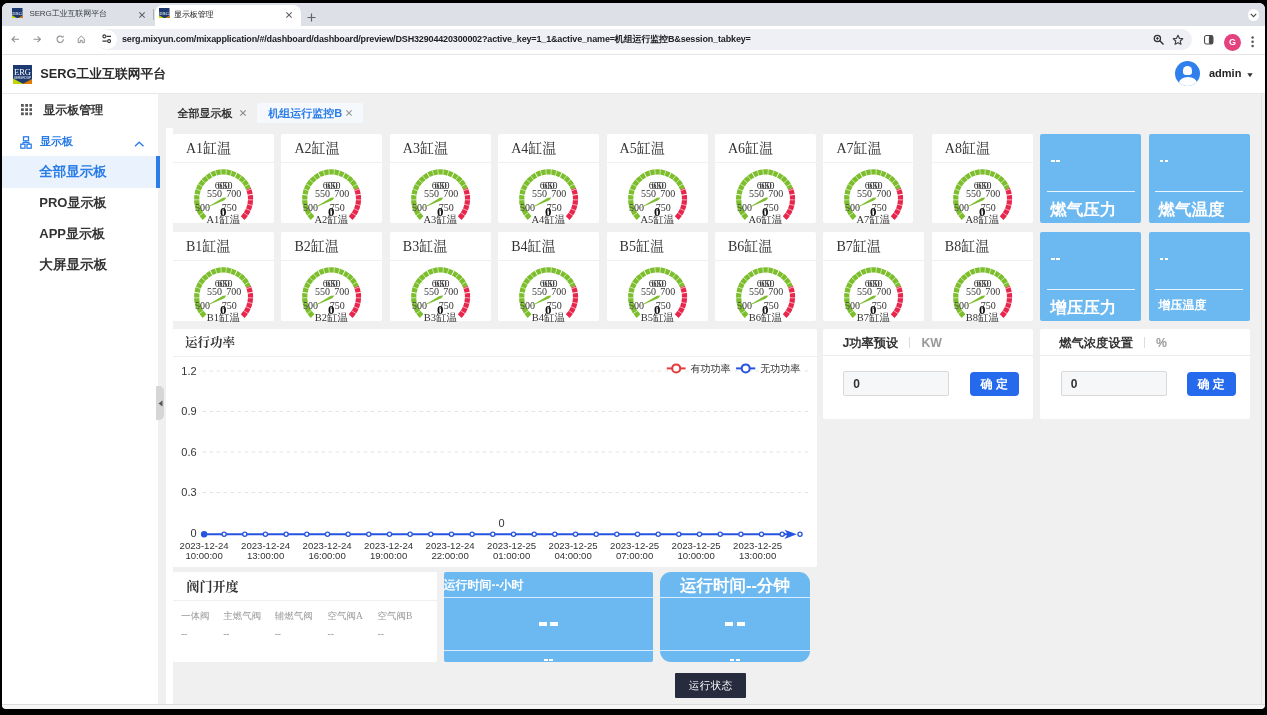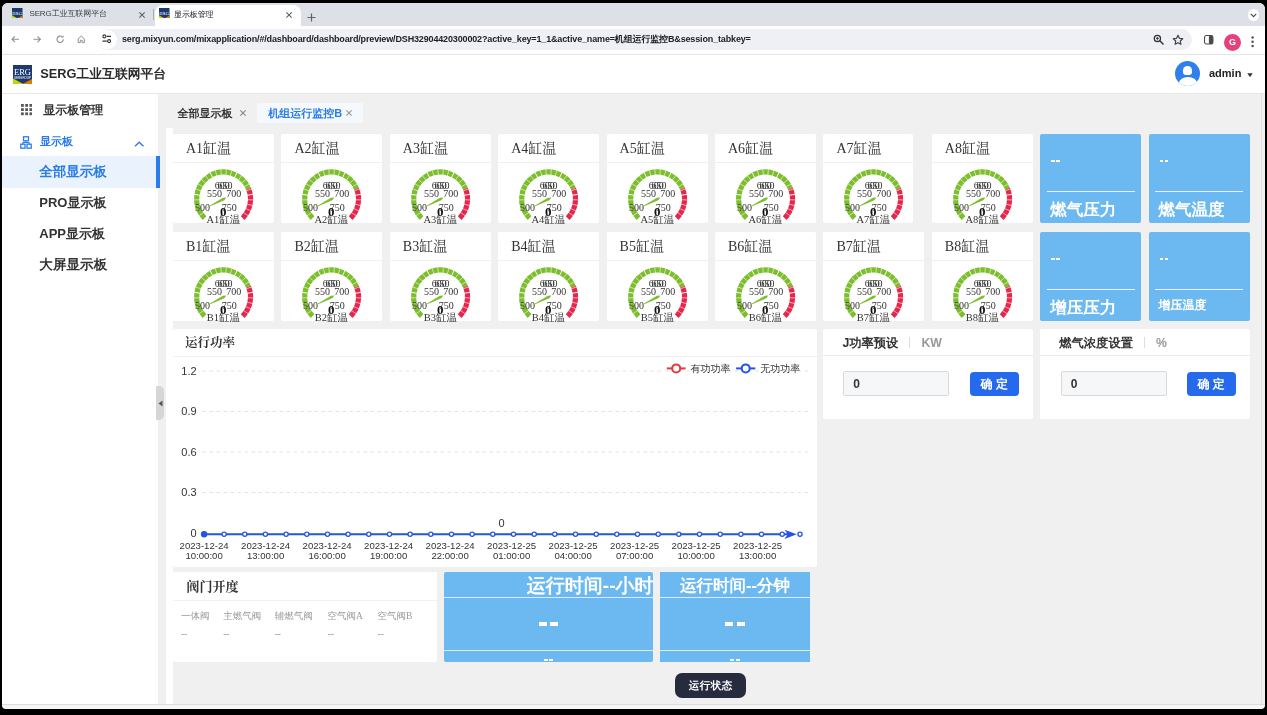--- a/index.html
+++ b/index.html
@@ -943,45 +943,45 @@
       <div style="position:absolute;left:49.8px;top:38.5px;font-family:'Liberation Serif',serif;font-size:9.5px;color:#999">主燃气阀</div>
       <div style="position:absolute;left:49.8px;top:57px;font-family:'Liberation Serif',serif;font-size:9.5px;color:#999">--</div>
       <div style="position:absolute;left:101.3px;top:38.5px;font-family:'Liberation Serif',serif;font-size:9.5px;color:#999">辅燃气阀</div>
       <div style="position:absolute;left:101.3px;top:57px;font-family:'Liberation Serif',serif;font-size:9.5px;color:#999">--</div>
       <div style="position:absolute;left:154.2px;top:38.5px;font-family:'Liberation Serif',serif;font-size:9.5px;color:#999">空气阀A</div>
       <div style="position:absolute;left:154.2px;top:57px;font-family:'Liberation Serif',serif;font-size:9.5px;color:#999">--</div>
       <div style="position:absolute;left:204.2px;top:38.5px;font-family:'Liberation Serif',serif;font-size:9.5px;color:#999">空气阀B</div>
       <div style="position:absolute;left:204.2px;top:57px;font-family:'Liberation Serif',serif;font-size:9.5px;color:#999">--</div>
     </div>
     <div style="position:absolute;left:441.6px;top:568.5px;width:209.9px;height:90.2px;background:#6cb9f1;border-radius:2px;overflow:hidden;color:#fff">
-      <div style="height:26.4px;line-height:27px;text-align:right;font-size:19px;font-weight:bold;border-bottom:1px solid rgba(255,255,255,.75)">运行时间--小时</div>
+      <div style="height:26.4px;line-height:27px;text-align:left;font-size:12px;font-weight:bold;border-bottom:1px solid rgba(255,255,255,.75)">运行时间--小时</div>
       <div style="height:52.7px;border-bottom:1px solid rgba(255,255,255,.75);position:relative">
         <div style="position:absolute;left:0;right:0;top:24.5px;display:flex;justify-content:center">
           <div style="width:8px;height:4px;background:#fff"></div>
           <div style="width:3.5px"></div>
           <div style="width:8px;height:4px;background:#fff"></div>
         </div>
       </div>
       <div style="position:absolute;left:0;right:0;top:87px;display:flex;justify-content:center">
         <div style="width:4px;height:2.5px;background:#fff"></div>
         <div style="width:1.5px"></div>
         <div style="width:4px;height:2.5px;background:#fff"></div>
       </div>
     </div>
-    <div style="position:absolute;left:658px;top:568.5px;width:150px;height:90.2px;background:#6cb9f1;border-radius:0;overflow:hidden;color:#fff">
+    <div style="position:absolute;left:658px;top:568.5px;width:150px;height:90.2px;background:#6cb9f1;border-radius:11px;overflow:hidden;color:#fff">
       <div style="height:26.4px;line-height:27px;text-align:center;font-size:16.5px;font-weight:bold;border-bottom:1px solid rgba(255,255,255,.75)">运行时间--分钟</div>
       <div style="height:52.7px;border-bottom:1px solid rgba(255,255,255,.75);position:relative">
         <div style="position:absolute;left:0;right:0;top:24.5px;display:flex;justify-content:center">
           <div style="width:8px;height:4px;background:#fff"></div>
           <div style="width:3.5px"></div>
           <div style="width:8px;height:4px;background:#fff"></div>
         </div>
       </div>
       <div style="position:absolute;left:0;right:0;top:87px;display:flex;justify-content:center">
         <div style="width:4px;height:2.5px;background:#fff"></div>
         <div style="width:1.5px"></div>
         <div style="width:4px;height:2.5px;background:#fff"></div>
       </div>
     </div>
-    <div class="abs" style="left:673.3px;top:670px;width:70.8px;height:25px;background:#262b3e;border-radius:7px;color:#fff;font-size:10.5px;letter-spacing:0.5px;font-weight:bold;text-align:center;line-height:25px">运行状态</div>
+    <div class="abs" style="left:673.3px;top:670px;width:70.8px;height:25px;background:#262b3e;border-radius:1px;color:#fff;font-size:10.5px;letter-spacing:0.5px;font-weight:normal;text-align:center;line-height:25px">运行状态</div>
     <div class="abs" style="left:1259px;top:91px;width:1px;height:609px;background:#e3e3e3"></div>
     <div class="abs" style="left:0;top:700.6px;width:1262.5px;height:1px;background:#dcdcdc"></div>
     <div class="abs" style="left:0;top:701.6px;width:1262.5px;height:4.4px;background:#f6f6f6"></div>
   </div>
 </body></html>

